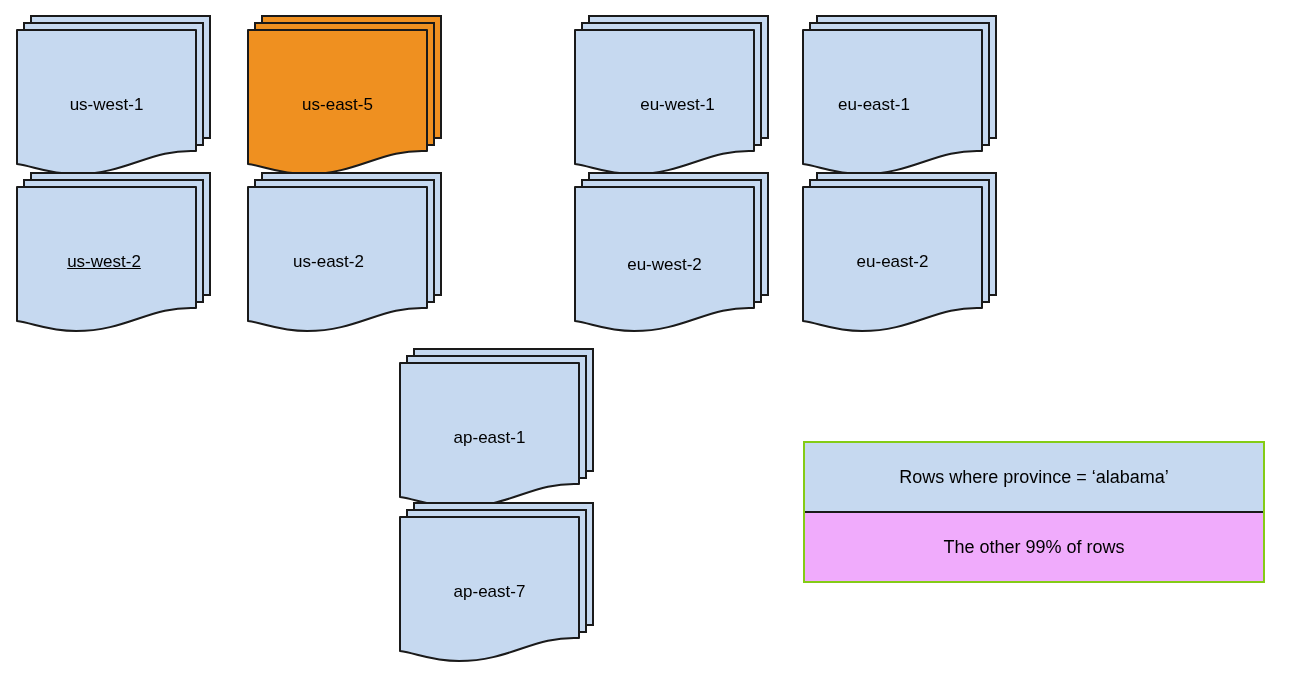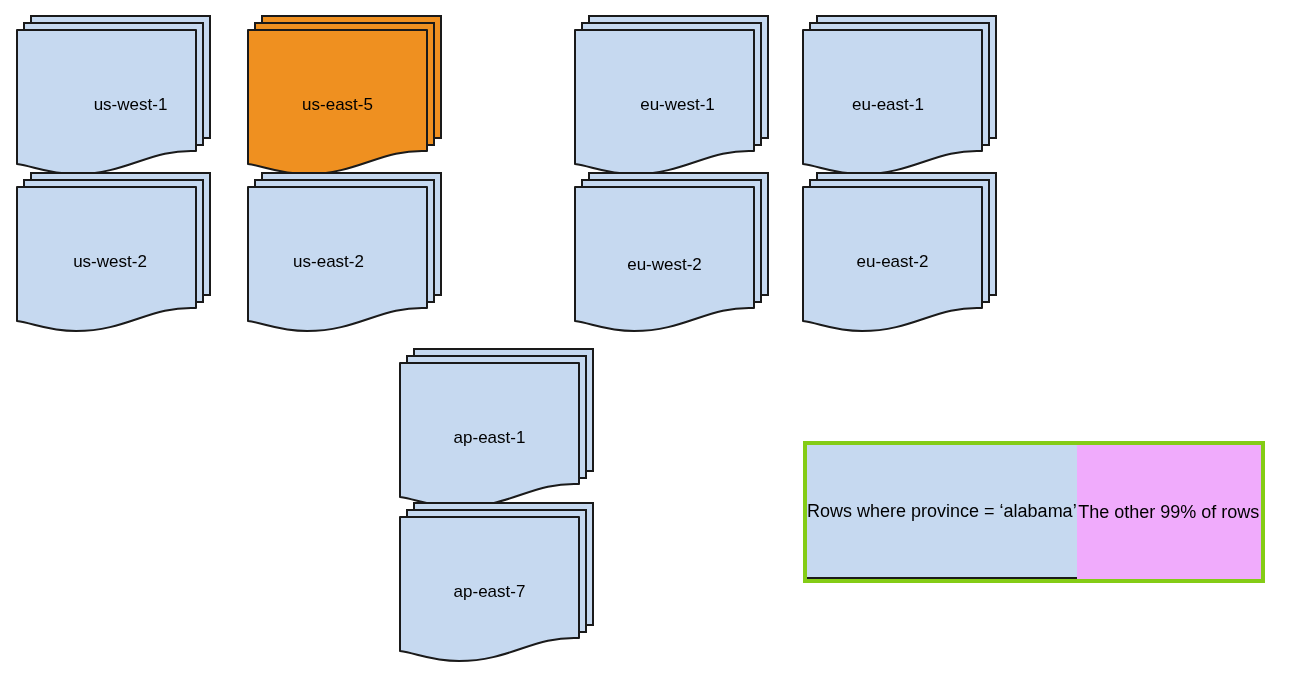--- a/index.html
+++ b/index.html
@@ -43,23 +43,23 @@
   }
 
   
   .legend {
     position: absolute;
     left: 803px;
     top: 441px;
     width: 462px;
     height: 142px;
     box-sizing: border-box;
-    border: 4px solid #84cc16;
+    border: 2px solid #84cc16;
     display: flex;
-    flex-direction: row;
+    flex-direction: column;
   }
   .legend-row {
     flex: 1 1 0;
     display: flex;
     align-items: center;
     justify-content: center;
     box-sizing: border-box;
     font-size: 18px;
     color: #000000;
   }
@@ -81,21 +81,21 @@
 
 <div id="canvas">
 
   <div id="stacks-layer">
       <div class="stack-group" style="left: 15px; top: 14px; width: 197px; height: 164px;">
         <svg class="stack-svg" width="197" height="164" viewBox="0 0 197 164">
           <rect x="16" y="2" width="179" height="122" fill="#c6d9f0" stroke="#1a1a1a" stroke-width="2"></rect>
           <rect x="9" y="9" width="179" height="122" fill="#c6d9f0" stroke="#1a1a1a" stroke-width="2"></rect>
           <path d="M 2 16 L 181 16 L 181 137 C 134.46 135 112.98 160 61.07 160 C 32.43000000000001 160 18.11 152 2 150 Z" fill="#c6d9f0" stroke="#1a1a1a" stroke-width="2" stroke-linejoin="round"></path>
         </svg>
-        <div class="stack-label" style="left: 2px; top: 81px; width: 179px; padding-left: 24px;">us-west-1</div>
+        <div class="stack-label" style="left: 2px; top: 81px; width: 179px;">us-west-1</div>
       </div>
       <div class="stack-group" style="left: 246px; top: 14px; width: 197px; height: 164px;">
         <svg class="stack-svg" width="197" height="164" viewBox="0 0 197 164">
           <rect x="16" y="2" width="179" height="122" fill="#ef9020" stroke="#1a1a1a" stroke-width="2"></rect>
           <rect x="9" y="9" width="179" height="122" fill="#ef9020" stroke="#1a1a1a" stroke-width="2"></rect>
           <path d="M 2 16 L 181 16 L 181 137 C 134.46 135 112.98 160 61.07 160 C 32.43000000000001 160 18.11 152 2 150 Z" fill="#ef9020" stroke="#1a1a1a" stroke-width="2" stroke-linejoin="round"></path>
         </svg>
         <div class="stack-label" style="left: 2px; top: 81px; width: 179px;">us-east-5</div>
       </div>
       <div class="stack-group" style="left: 573px; top: 14px; width: 197px; height: 164px;">
@@ -105,29 +105,29 @@
           <path d="M 2 16 L 181 16 L 181 137 C 134.46 135 112.98 160 61.07 160 C 32.43000000000001 160 18.11 152 2 150 Z" fill="#c6d9f0" stroke="#1a1a1a" stroke-width="2" stroke-linejoin="round"></path>
         </svg>
         <div class="stack-label" style="left: 2px; top: 81px; width: 205px;">eu-west-1</div>
       </div>
       <div class="stack-group" style="left: 801px; top: 14px; width: 197px; height: 164px;">
         <svg class="stack-svg" width="197" height="164" viewBox="0 0 197 164">
           <rect x="16" y="2" width="179" height="122" fill="#c6d9f0" stroke="#1a1a1a" stroke-width="2"></rect>
           <rect x="9" y="9" width="179" height="122" fill="#c6d9f0" stroke="#1a1a1a" stroke-width="2"></rect>
           <path d="M 2 16 L 181 16 L 181 137 C 134.46 135 112.98 160 61.07 160 C 32.43000000000001 160 18.11 152 2 150 Z" fill="#c6d9f0" stroke="#1a1a1a" stroke-width="2" stroke-linejoin="round"></path>
         </svg>
-        <div class="stack-label" style="left: 2px; top: 81px; width: 142px; margin-left: 14px;">eu-east-1</div>
+        <div class="stack-label" style="left: 2px; top: 81px; width: 142px;">eu-east-1</div>
       </div>
       <div class="stack-group" style="left: 15px; top: 171px; width: 197px; height: 164px;">
         <svg class="stack-svg" width="197" height="164" viewBox="0 0 197 164">
           <rect x="16" y="2" width="179" height="122" fill="#c6d9f0" stroke="#1a1a1a" stroke-width="2"></rect>
           <rect x="9" y="9" width="179" height="122" fill="#c6d9f0" stroke="#1a1a1a" stroke-width="2"></rect>
           <path d="M 2 16 L 181 16 L 181 137 C 134.46 135 112.98 160 61.07 160 C 32.43000000000001 160 18.11 152 2 150 Z" fill="#c6d9f0" stroke="#1a1a1a" stroke-width="2" stroke-linejoin="round"></path>
         </svg>
-        <div class="stack-label" style="left: 18px; top: 81px; width: 154px;">us-west-2</div>
+        <div class="stack-label" style="left: 12px; top: 81px; width: 154px; text-decoration: underline;">us-west-2</div>
       </div>
       <div class="stack-group" style="left: 246px; top: 171px; width: 197px; height: 164px;">
         <svg class="stack-svg" width="197" height="164" viewBox="0 0 197 164">
           <rect x="16" y="2" width="179" height="122" fill="#c6d9f0" stroke="#1a1a1a" stroke-width="2"></rect>
           <rect x="9" y="9" width="179" height="122" fill="#c6d9f0" stroke="#1a1a1a" stroke-width="2"></rect>
           <path d="M 2 16 L 181 16 L 181 137 C 134.46 135 112.98 160 61.07 160 C 32.43000000000001 160 18.11 152 2 150 Z" fill="#c6d9f0" stroke="#1a1a1a" stroke-width="2" stroke-linejoin="round"></path>
         </svg>
         <div class="stack-label" style="left: 2px; top: 81px; width: 161px;">us-east-2</div>
       </div>
       <div class="stack-group" style="left: 573px; top: 171px; width: 197px; height: 164px;">

